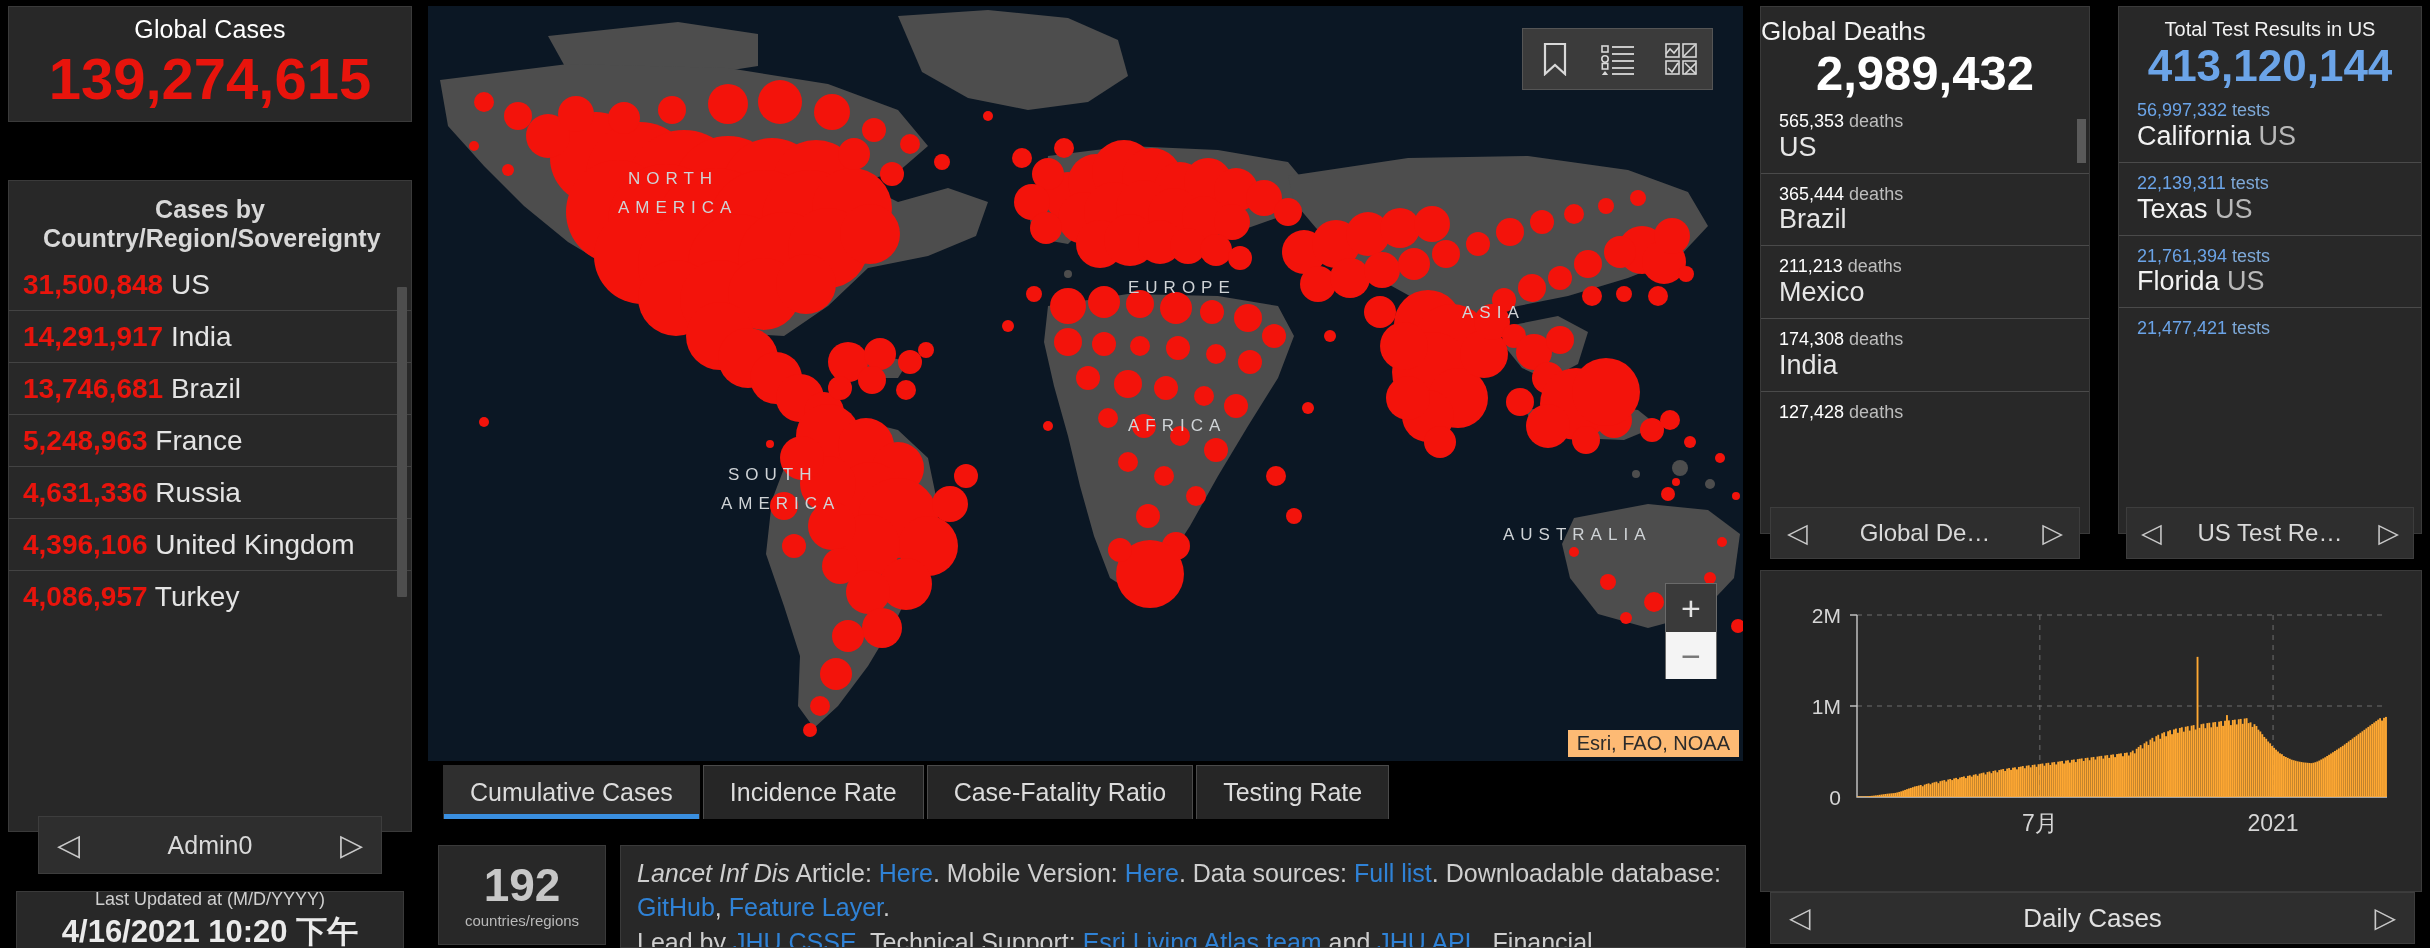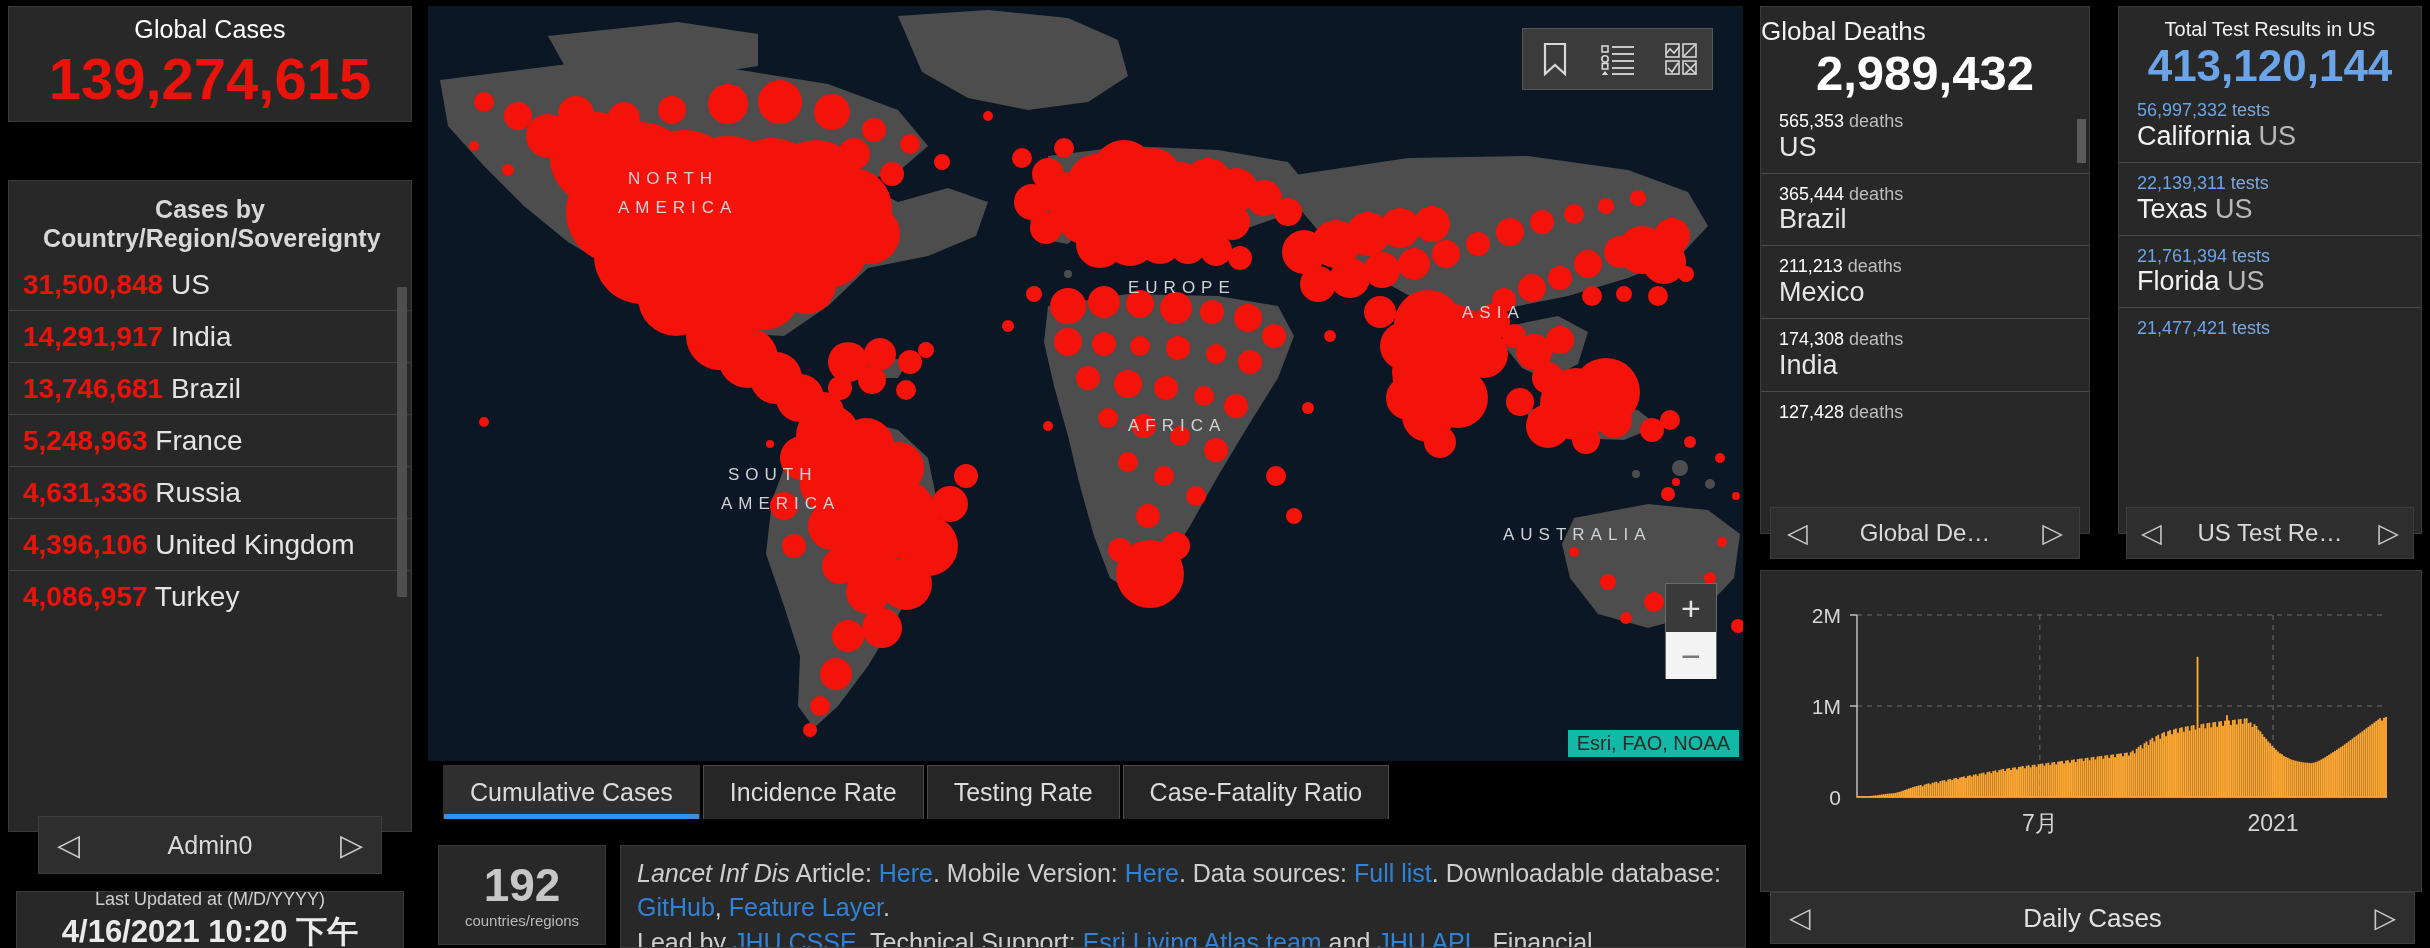--- a/index.html
+++ b/index.html
@@ -71,21 +71,21 @@
     background:#3b3b3b; border:1px solid #555; display:flex; align-items:center;
   }
   .map-tool { width:63px; height:60px; display:flex; align-items:center; justify-content:center; }
 
   #zoom-controls { position:absolute; right:26px; bottom:82px; width:52px; height:96px; border:1px solid #6a6a6a; }
   #zoom-in  { width:50px; height:48px; background:#3a3a3a; display:flex; align-items:center; justify-content:center; color:#e3e3e3; font-size:34px; line-height:1;}
   #zoom-out { width:50px; height:47px; background:#f4f4f4; display:flex; align-items:center; justify-content:center; color:#777; font-size:34px; line-height:1;}
 
   #attribution {
     position:absolute; right:4px; bottom:4px;
-    background:#14b8a6; color:#2b2b2b; font-size:20px;
+    background:#fdba74; color:#2b2b2b; font-size:20px;
     padding:2px 9px;
   }
 
   
   #tabs { position:absolute; left:443px; top:765px; height:60px; display:flex; align-items:flex-start; }
   .tab {
     height:54px; padding:0 26px; display:flex; align-items:center;
     font-size:25px; color:#dcdcdc; background:#262626; border:1px solid #4a4a4a;
     border-bottom:none; margin-right:3px;
   }
@@ -511,22 +511,22 @@
       <div id="zoom-in">+</div>
       <div id="zoom-out">−</div>
     </div>
 
     <div id="attribution">Esri, FAO, NOAA</div>
   </div>
 
   <div id="tabs">
       <div class="tab active">Cumulative Cases</div>
       <div class="tab">Incidence Rate</div>
+      <div class="tab">Case-Fatality Ratio</div>
       <div class="tab">Testing Rate</div>
-      <div class="tab">Case-Fatality Ratio</div>
     </div>
 
   <div id="countries-card" class="panel">
     <div class="cc-num">192</div>
     <div class="cc-sub">countries/regions</div>
   </div>
 
   <div id="about-card" class="panel">
     <div>
       <span class="ital">Lancet Inf Dis</span><span> Article: </span><a href="#">Here</a><span>. Mobile Version: </span><a href="#">Here</a><span>. Data sources: </span><a href="#">Full list</a><span>. Downloadable database: </span><a href="#">GitHub</a><span>, </span><a href="#">Feature Layer</a><span>.</span>

